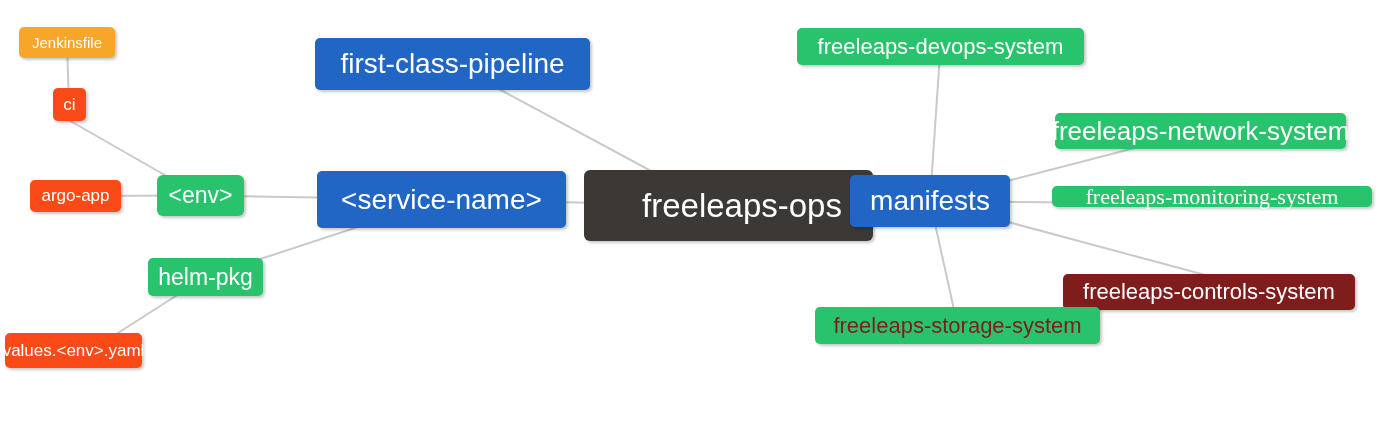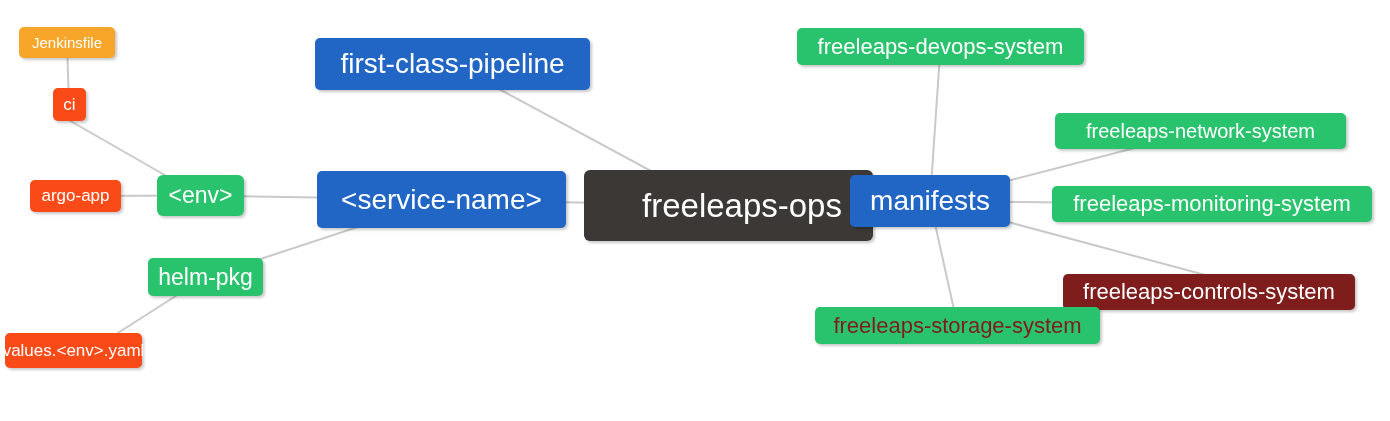--- a/index.html
+++ b/index.html
@@ -38,22 +38,22 @@
   #n-ci                   { left: 53px;  top: 88px; width: 33px;  height: 33px;  font-size: 17px; }
   #n-argo_app             { left: 30px;  top: 180px; width: 91px;  height: 32px;  font-size: 17px; }
   #n-env                  { left: 157px; top: 175px; width: 87px;  height: 41px;  font-size: 23px; }
   #n-helm_pkg             { left: 148px; top: 258px; width: 115px; height: 38px;  font-size: 23px; }
   #n-values_env_yaml      { left: 5px;   top: 333px; width: 137px; height: 35px;  font-size: 17px; }
   #n-first_class_pipeline { left: 315px; top: 38px;  width: 275px; height: 52px;  font-size: 28px; }
   #n-service_name         { left: 317px; top: 171px; width: 249px; height: 57px;  font-size: 28px; }
   #n-freeleaps_ops        { left: 584px; top: 170px; width: 262px; height: 71px;  font-size: 33px; border-radius: 6px; }
   #n-manifests            { left: 850px; top: 175px; width: 160px; height: 52px;  font-size: 28px; }
   #n-devops_system        { left: 797px; top: 28px;  width: 287px; height: 37px;  font-size: 22px; }
-  #n-network_system       { left: 1055px;top: 113px; width: 291px; height: 36px;  font-size: 20px; }
-  #n-monitoring_system    { left: 1052px;top: 186px; width: 320px; height: 36px;  font-size: 22px; }
+  #n-network_system       { left: 1055px;top: 113px; width: 291px; height: 36px;  font-size: 26px; }
+  #n-monitoring_system    { left: 1052px;top: 186px; width: 320px; height: 21px;  font-size: 22px; font-family: Liberation Serif, serif; }
   #n-controls_system      { left: 1063px;top: 258px; width: 292px; height: 36px;  font-size: 22px; }
   #n-storage_system       { left: 815px; top: 307px; width: 285px; height: 37px;  font-size: 22px; }
 </style>
 </head>
 <body>
 
 <div class="canvas">
   <svg class="edges" width="1390" height="421" id="edge-svg">
       <line x1="67" y1="42.5" x2="69.5" y2="120.5" stroke="#c9c9c9" stroke-width="2"></line>
       <line x1="69.5" y1="120.5" x2="200.5" y2="195.5" stroke="#c9c9c9" stroke-width="2"></line>

